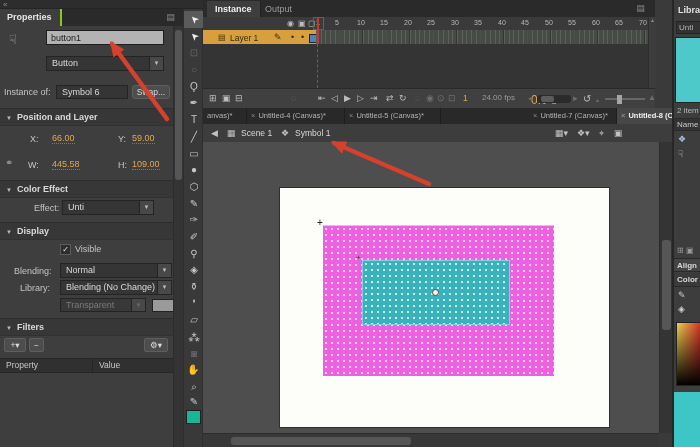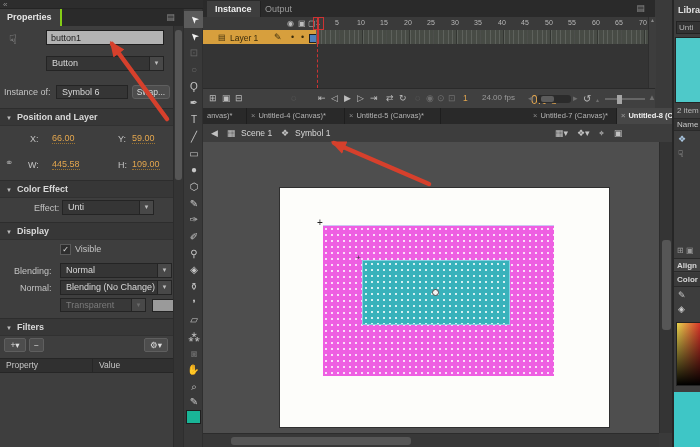--- a/index.html
+++ b/index.html
@@ -121,21 +121,21 @@
     <div class="sec" style="top:196px;">
       <span class="tri">▼</span><span>Display</span>
     </div>
     <div class="chk" style="left:60px;top:218px;">✓</div>
     <div class="abs lbl" style="left:75px;top:218px;">Visible</div>
     <div class="abs lbl" style="left:14px;top:240px;">Blending:</div>
     <div class="dd" style="left:60px;top:237px;width:112px;height:15px;">
       <span>Normal</span>
       <span class="arr">▼</span>
     </div>
-    <div class="abs lbl" style="left:20px;top:257px;">Normal:</div>
+    <div class="abs lbl" style="left:20px;top:257px;">Library:</div>
     <div class="dd" style="left:60px;top:254px;width:112px;height:15px;">
       <span>Blending (No Change)</span>
       <span class="arr">▼</span>
     </div>
     <div class="dd gray" style="left:60px;top:272px;width:86px;height:14px;">
       <span>Transparent</span>
       <span class="arr" style="color:#6a6a6a;">▼</span>
     </div>
     <div class="abs" style="left: 152px; top: 273px; width: 20px; height: 11px; border: 1px solid rgb(34, 34, 34); background: rgb(154, 154, 154);"></div>
 

